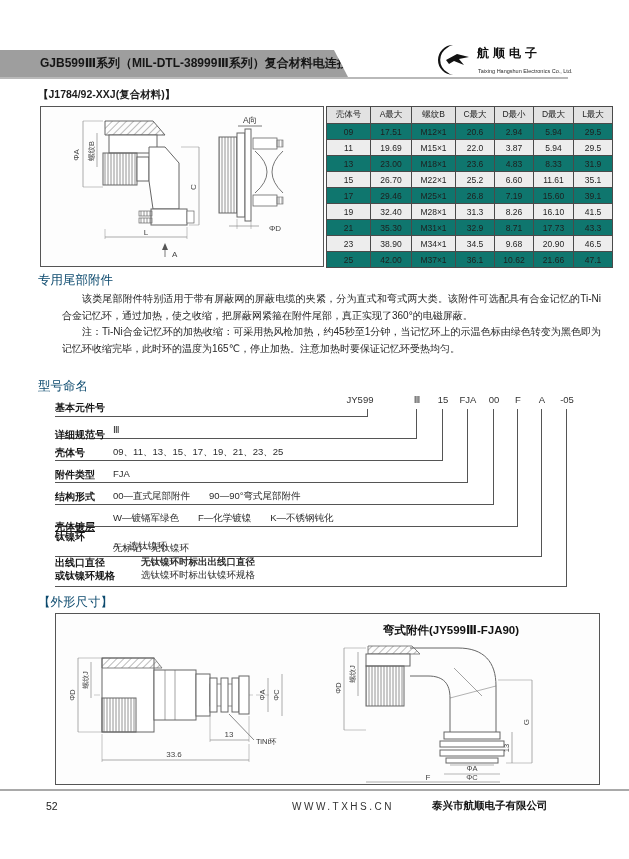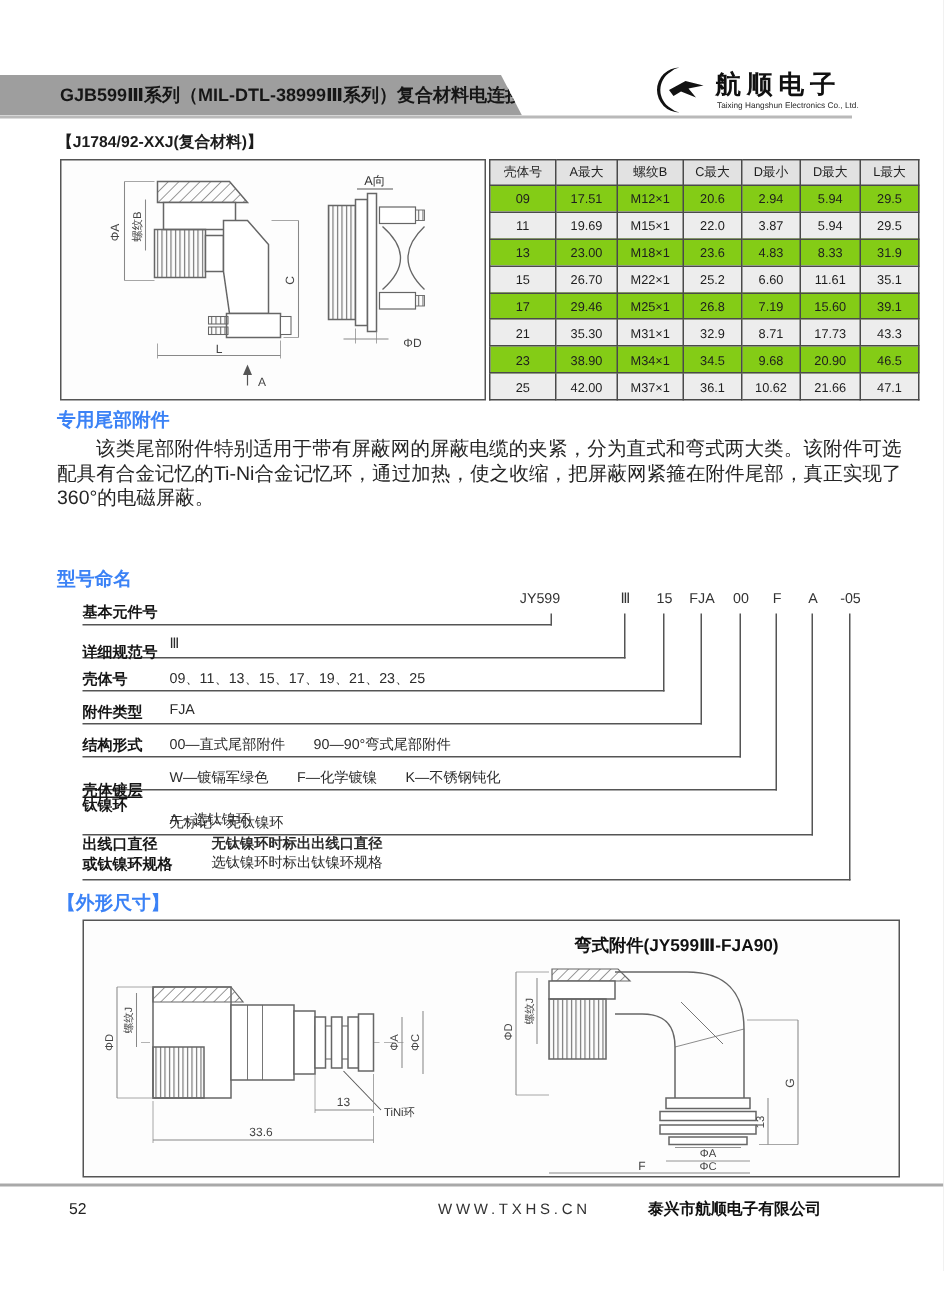--- a/index.html
+++ b/index.html
@@ -16,43 +16,43 @@
     clip-path:polygon(0 0, 334px 0, 348px 100%, 0 100%);
   }
   .hdr-title {
     position:absolute; left:40px; top:0; height:27px; line-height:27px;
     font-size:12px; font-weight:bold; color:#161616; white-space:nowrap;
   }
   .hdr-underline { position:absolute; left:0; top:77px; width:568px; height:2px; background:#b9b9b9; }
   .logo { position:absolute; left:437px; top:43px; width:165px; height:36px; }
   .logo-mark { position:absolute; left:0; top:1px; width:34px; height:32px; }
   .logo-name {
-    position:absolute; left:40px; top:2px; font-size:17px; font-weight:bold;
+    position:absolute; left:40px; top:2px; font-size:12px; font-weight:bold;
     letter-spacing:4px; color:#101010; white-space:nowrap;
   }
   .logo-sub { position:absolute; left:41px; top:25px; font-size:5.5px; color:#2a2a2a; white-space:nowrap; }
   
   .j-label { position:absolute; left:38px; top:88px; font-size:10.5px; font-weight:bold; color:#1c1c1c; }
   
   .draw1 { position:absolute; left:40px; top:106px; width:284px; height:161px; border:1px solid #555; background:#fdfdfd; }
   
   .spec-wrap { position:absolute; left:326px; top:106px; width:286px; height:161px; }
   table.spec { width:286px; height:161px; border-collapse:collapse; table-layout:fixed; }
   table.spec th, table.spec td {
     border:1px solid #4a4a4a; font-size:8.5px; text-align:center; vertical-align:middle;
     padding:0; color:#1e1e1e; font-weight:normal;
   }
   table.spec thead th { background:#e2e2e2; height:17px; font-size:8.5px; }
-  table.spec tbody tr { height:16px; background:#84cc16; }
+  table.spec tbody tr { height:16px; background:#0f766e; }
   table.spec tbody tr:nth-child(even) { background:#ededed; }
   
-  .sec-h { position:absolute; left:38px; font-size:12.5px; font-weight:bold; color:#3b82f6; }
+  .sec-h { position:absolute; left:38px; font-size:12.5px; font-weight:normal; color:#0c4a6e; }
   .h-tail { top:272px; } .h-naming { top:378px; } .h-outline { top:594px; }
   .paras { position:absolute; left:38px; top:291px; width:563px; }
-  .paras p { font-size:13px; line-height:16.5px; text-indent:2em; text-align:justify; color:#252525; }
+  .paras p { font-size:10px; line-height:16.5px; text-indent:2em; text-align:justify; color:#252525;margin-left:24px; }
   
   .naming { position:absolute; left:38px; top:394px; width:565px; height:202px; font-size:9.5px; }
   .mn-code { position:absolute; top:0; transform:translateX(-50%); font-size:9.5px; color:#333; white-space:nowrap; }
   .mc0{left:322px;} .mc1{left:379px;} .mc2{left:405px;} .mc3{left:430px;}
   .mc4{left:456px;text-align:center;} .mc5{left:480px;} .mc6{left:504px;} .mc7{left:529px;}
   .mn-box { position:absolute; left:17px; top:15px; border-right:1px solid #555; border-bottom:1px solid #555; }
   .mb0{width:313px;height:8px;}  .mb1{width:362px;height:30px;} .mb2{width:388px;height:52px;}
   .mb3{width:413px;height:74px;} .mb4{width:439px;height:96px;} .mb5{width:463px;height:118px;}
   .mb6{width:487px;height:148px;} .mb7{width:512px;height:178px;}
   .mn-label { position:absolute; left:17px; font-weight:bold; font-size:10px; color:#161616; white-space:nowrap; }
@@ -216,20 +216,29 @@
           <tr>
             <td>17</td>
             <td>29.46</td>
             <td>M25×1</td>
             <td>26.8</td>
             <td>7.19</td>
             <td>15.60</td>
             <td>39.1</td>
           </tr>
           <tr>
+            <td>19</td>
+            <td>32.40</td>
+            <td>M28×1</td>
+            <td>31.3</td>
+            <td>8.26</td>
+            <td>16.10</td>
+            <td>41.5</td>
+          </tr>
+          <tr>
             <td>21</td>
             <td>35.30</td>
             <td>M31×1</td>
             <td>32.9</td>
             <td>8.71</td>
             <td>17.73</td>
             <td>43.3</td>
           </tr>
           <tr>
             <td>23</td>
@@ -249,20 +258,21 @@
             <td>21.66</td>
             <td>47.1</td>
           </tr>
         </tbody>
     </table>
   </div>
 
   <div class="sec-h h-tail">专用尾部附件</div>
   <div class="paras">
     <p>该类尾部附件特别适用于带有屏蔽网的屏蔽电缆的夹紧，分为直式和弯式两大类。该附件可选配具有合金记忆的Ti-Ni合金记忆环，通过加热，使之收缩，把屏蔽网紧箍在附件尾部，真正实现了360°的电磁屏蔽。</p>
+    <p>注：Ti-Ni合金记忆环的加热收缩：可采用热风枪加热，约45秒至1分钟，当记忆环上的示温色标由绿色转变为黑色即为记忆环收缩完毕，此时环的温度为165℃，停止加热。注意加热时要保证记忆环受热均匀。</p>
   </div>
 
   <div class="sec-h h-naming">型号命名</div>
   <div class="naming">
     <span class="mn-code mc0">JY599</span>
     <span class="mn-code mc1">Ⅲ</span>
     <span class="mn-code mc2">15</span>
     <span class="mn-code mc3">FJA</span>
     <span class="mn-code mc4">00</span>
     <span class="mn-code mc5">F</span>

